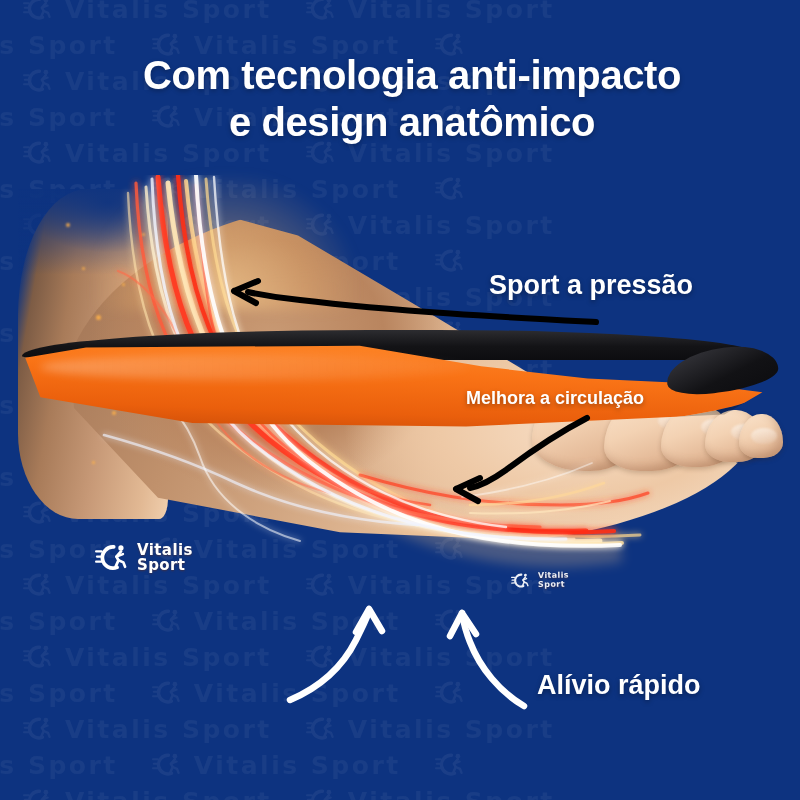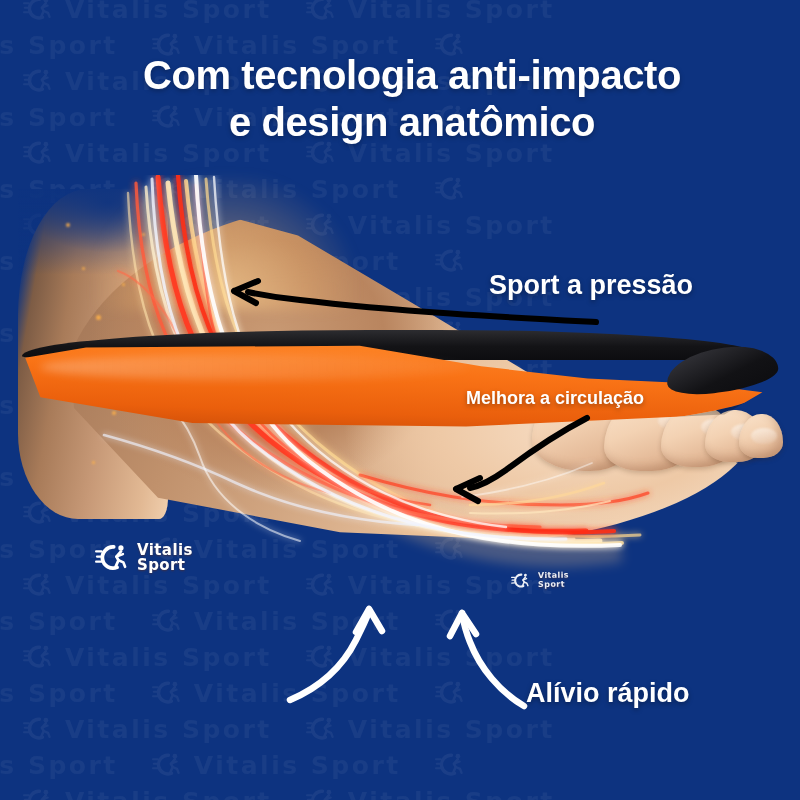--- a/index.html
+++ b/index.html
@@ -128,21 +128,21 @@
   .brand-b .bl span{font-size:8px;}
 
   
   .callout{
     position:absolute;z-index:45;color:#ffffff;font-weight:700;
     text-shadow:0 2px 5px rgba(0,0,0,.35);white-space:nowrap;
   }
   .c-pressao{left:489px;top:270px;font-size:27px;}
   .c-circ   {left:466px;top:376px;font-size:18px;margin-top:12px;}
   .c-sup    {left:54px; top:654px;font-size:27px;}
-  .c-alivio {left:526px;top:670px;font-size:27px;margin-top:8px;}
+  .c-alivio {left:537px;top:670px;font-size:27px;}
 
   .arrows{position:absolute;inset:0;z-index:42;pointer-events:none;}
 </style>
 </head>
 <body>
 
 <div class="stage">
 
   <div class="wm-layer" id="wmLayer">
       <div class="wm-row" style="top: -8px; margin-left: 0px;">

